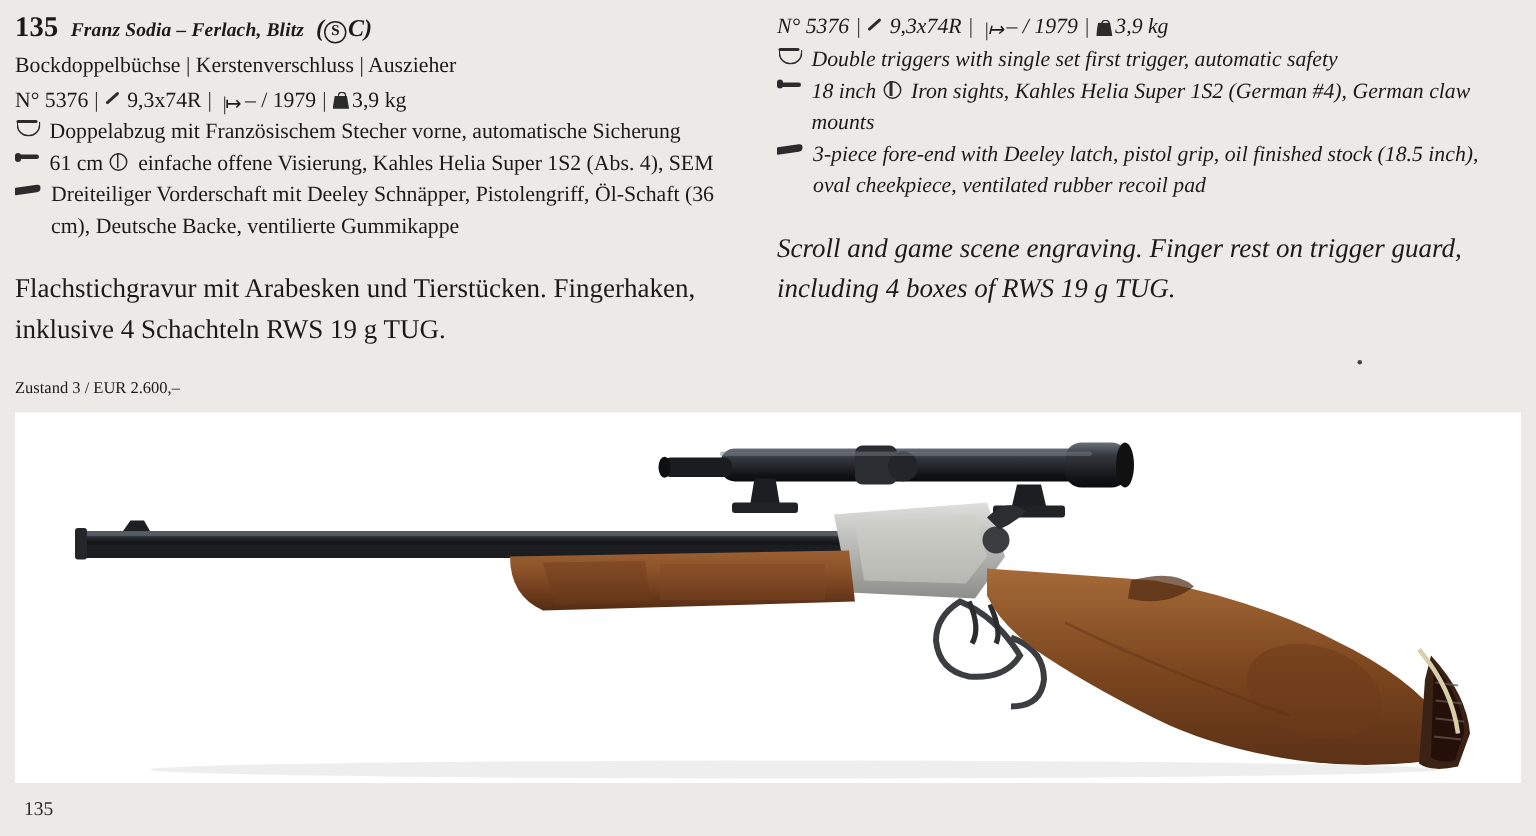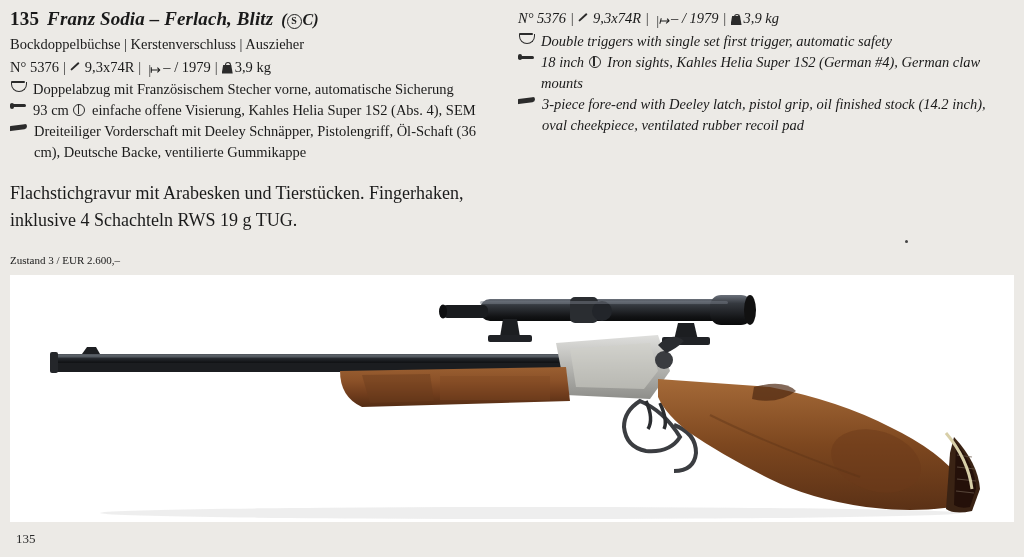--- a/index.html
+++ b/index.html
@@ -42,21 +42,21 @@
     margin-bottom: 5px;
   }
   .lot-number {
     font-weight: bold;
     font-size: 19px;
     letter-spacing: 0.2px;
   }
   .lot-title {
     font-weight: bold;
     font-style: italic;
-    font-size: 19px;
+    font-size: 13px;
     letter-spacing: 0.1px;
   }
   .cat-badge {
     font-size: 16px;
     font-style: italic;
     font-weight: bold;
   }
   .cat-badge .circ {
     display: inline-block;
     border: 1.2px solid #222;
@@ -279,21 +279,21 @@
         <span>N° 5376</span><span class="sep">|</span><span class="ico-pen icon"></span><span>9,3x74R</span><span class="sep">|</span><span class="ico-caliper icon">|↦</span><span>– / 1979</span><span class="sep">|</span><span class="ico-weight icon"></span><span>3,9 kg</span>
       </div>
 
       <div class="feature-row">
         <span class="ico-trigger icon"></span>
         <span class="txt">Doppelabzug mit Französischem Stecher vorne, automatische Sicherung</span>
       </div>
 
       <div class="feature-row">
         <span class="ico-barrel icon"></span>
-        <span class="txt"><span>93 cm</span> <span class="ico-sight icon"></span> <span>einfache offene Visierung, Kahles Helia Super 1S2 (Abs. 4), SEM</span></span>
+        <span class="txt"><span>61 cm</span> <span class="ico-sight icon"></span> <span>einfache offene Visierung, Kahles Helia Super 1S2 (Abs. 4), SEM</span></span>
       </div>
 
       <div class="feature-row">
         <span class="ico-stock icon"></span>
         <span class="txt">Dreiteiliger Vorderschaft mit Deeley Schnäpper, Pistolengriff, Öl-Schaft (36 cm), Deutsche Backe, ventilierte Gummikappe</span>
       </div>
 
       <div class="para">Flachstichgravur mit Arabesken und Tierstücken. Fingerhaken, inklusive 4 Schachteln RWS 19 g TUG.</div>
 
       <div class="pricing">Zustand 3 / EUR 2.600,–</div>
@@ -311,23 +311,24 @@
         <span class="txt">Double triggers with single set first trigger, automatic safety</span>
       </div>
 
       <div class="feature-row">
         <span class="ico-barrel icon"></span>
         <span class="txt"><span>18 inch</span> <span class="ico-sight icon"></span> <span>Iron sights, Kahles Helia Super 1S2 (German #4), German claw mounts</span></span>
       </div>
 
       <div class="feature-row">
         <span class="ico-stock icon"></span>
-        <span class="txt">3-piece fore-end with Deeley latch, pistol grip, oil finished stock (14.2 inch), oval cheekpiece, ventilated rubber recoil pad</span>
-      </div>
-
+        <span class="txt">3-piece fore-end with Deeley latch, pistol grip, oil finished stock (18.5 inch), oval cheekpiece, ventilated rubber recoil pad</span>
+      </div>
+
+      <div class="para">Scroll and game scene engraving. Finger rest on trigger guard, including 4 boxes of RWS 19 g TUG.</div>
 
     </div>
   </div>
 
   <div class="dot-mark"></div>
 
   <div class="photo-wrap">
     <svg width="1004" height="247" viewBox="0 0 1004 247">
       <defs>
         <linearGradient id="woodGrad" x1="0" y1="0" x2="0" y2="1">

